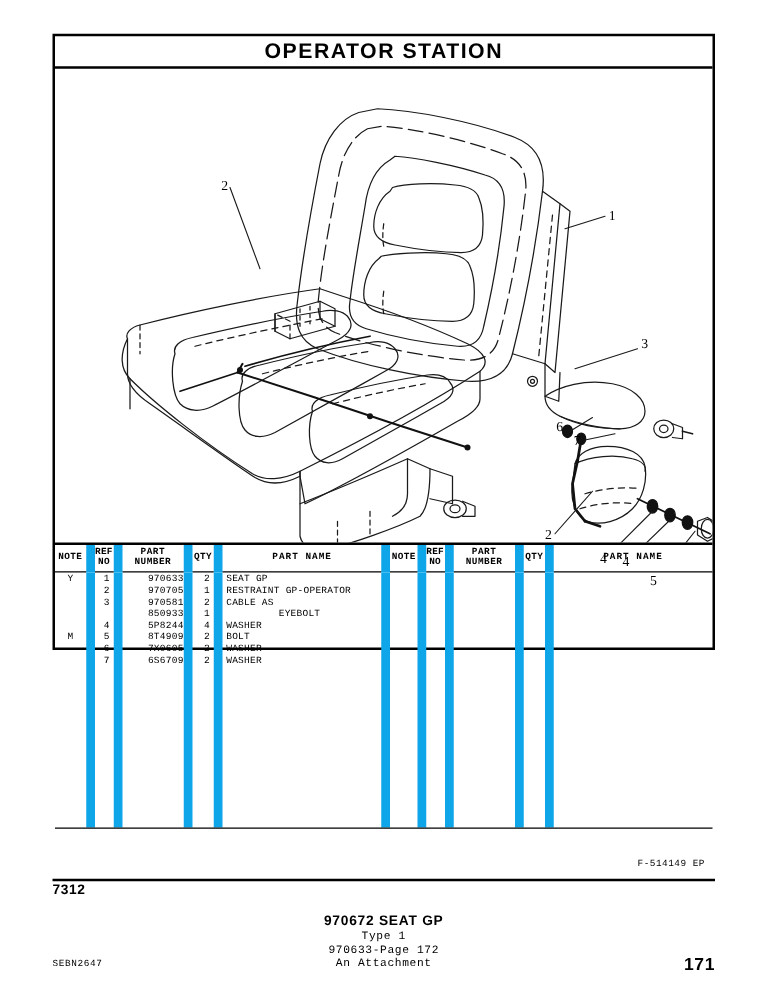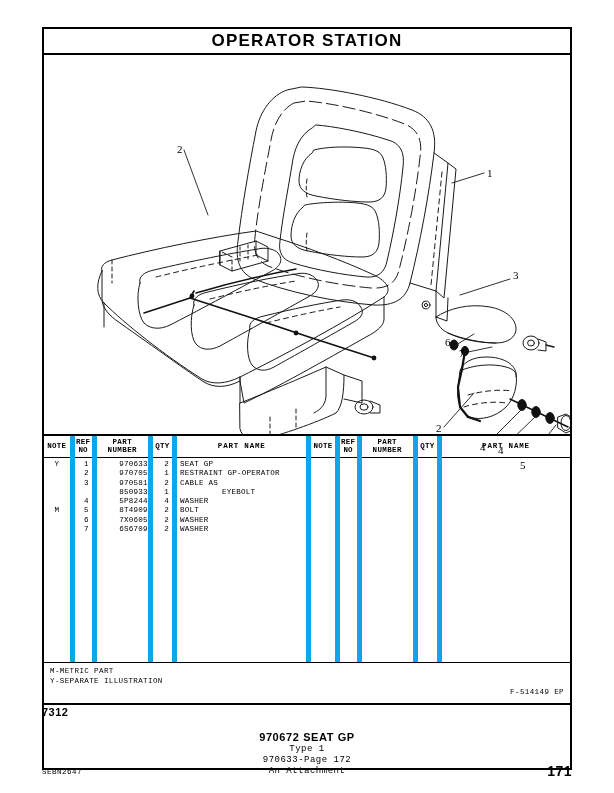--- a/index.html
+++ b/index.html
@@ -16,21 +16,21 @@
     color: #000000;
     overflow: hidden;
   }
 
   
   .page-frame {
     position: absolute;
     left: 42px;
     top: 27px;
     width: 530px;
-    height: 743px;
+    height: 493px;
     border: 2px solid #000;
     box-sizing: border-box;
   }
 
   
   .title-bar {
     position: absolute;
     left: 0;
     top: 0;
     right: 0;
@@ -68,21 +68,21 @@
     border-top: 2px solid #000;
     box-sizing: border-box;
   }
   table.parts {
     border-collapse: collapse;
     width: 100%;
     height: 100%;
     table-layout: fixed;
   }
   table.parts th, table.parts td {
-    border-left: 5px solid #0ea5e9;
+    border-left: 7px solid #0ea5e9;
     border-right: 1px solid #000;
     padding: 0;
     vertical-align: top;
     font-size: 7.5px;
     font-family: "Liberation Mono", monospace;
   }
   table.parts thead th {
     border-bottom: 1.5px solid #000;
     text-align: center;
     vertical-align: middle;
@@ -547,24 +547,20 @@
             </td>
           <td class="no-right">
               <div class="cell-lines c-pname"></div>
             </td>
         </tr>
       </tbody>
     </table>
   </div>
 
   <div class="notes-box">
-    <div class="notes-legend">
-      <div>M-METRIC PART</div>
-      <div>Y-SEPARATE ILLUSTRATION</div>
-    </div>
     <div class="drawing-no">F-514149 EP</div>
   </div>
 </div>
 
 <div class="footer">
   <div class="footer-rule"></div>
 
   <div class="section-code">7312</div>
 
   <div class="caption-block">

